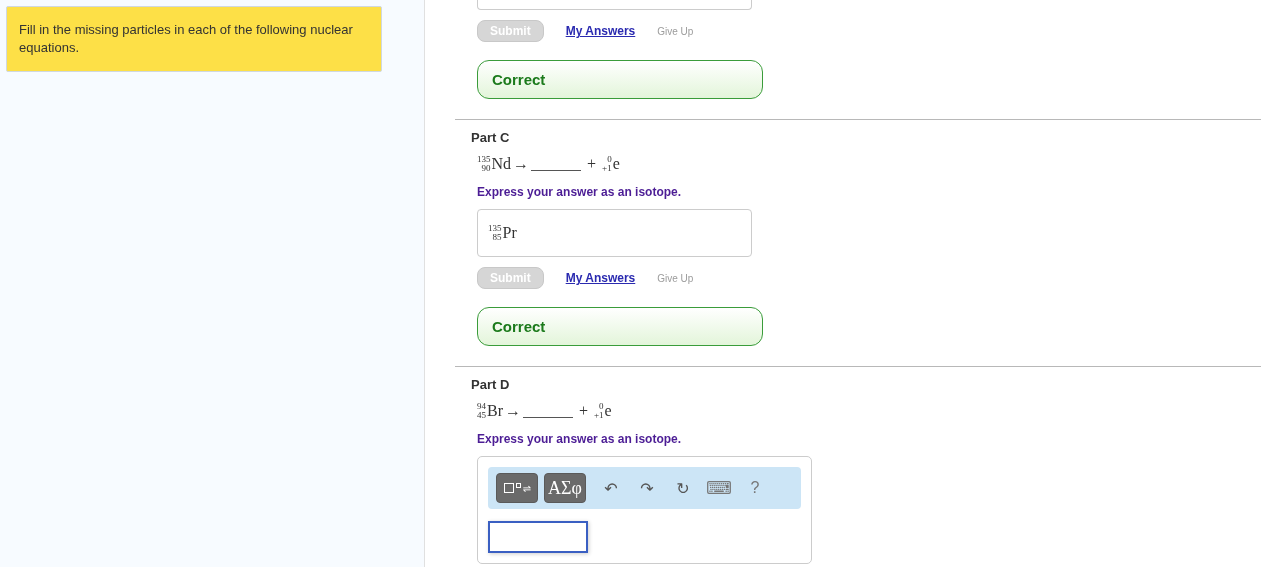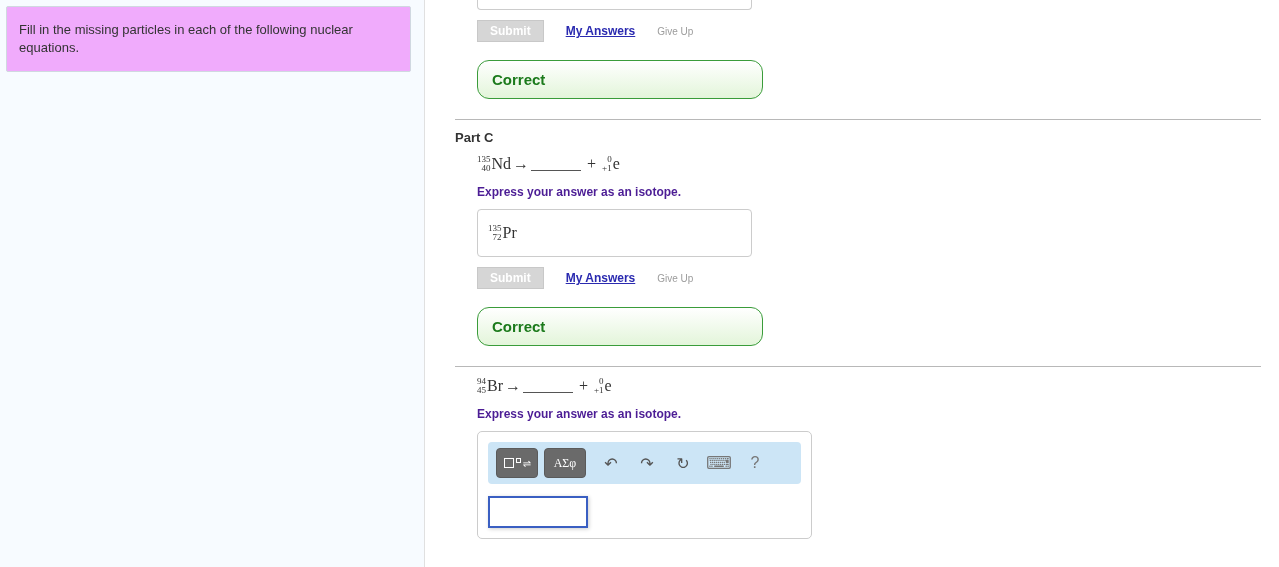--- a/index.html
+++ b/index.html
@@ -17,39 +17,39 @@
     min-height: 567px;
   }
   .left-col {
     width: 425px;
     background: #f7fbff;
     padding: 6px;
     border-right: 1px solid #e0e0e0;
   }
   .instructions-box {
     border: 1px solid #d0d8e0;
-    background: #f0abfc;
+    background: #fde047;
     padding: 14px 12px;
     border-radius: 2px;
     color: #333;
     line-height: 1.4;
-    width: 405px;
+    width: 376px;
   }
   .right-col {
     flex: 1;
     padding: 0 18px 20px 30px;
   }
   .part {
     margin-top: 0;
   }
   .part + .part { margin-top: 10px; }
   .part-title {
     font-weight: bold;
     font-size: 13px;
-    margin: 8px 0 10px 0;
+    margin: 8px 0 10px 16px;
     color: #333;
   }
   .part-body {
     padding-left: 22px;
   }
   .equation {
     font-family: "Times New Roman", Times, serif;
     font-size: 16px;
     color: #333;
     margin-bottom: 12px;
@@ -98,21 +98,21 @@
     align-items:center;
     gap: 22px;
     margin-top: 10px;
   }
   .btn-submit {
     background: #d6d6d6;
     color: #fff;
     font-weight: bold;
     font-size: 12px;
     border: 1px solid #c8c8c8;
-    border-radius: 0;
+    border-radius: 8px;
     padding: 3px 12px;
     cursor: default;
   }
   .link-myanswers {
     color: #2a2ab0;
     font-weight: bold;
     font-size: 12px;
     text-decoration: underline;
     cursor: pointer;
   }
@@ -159,21 +159,21 @@
     background: #6a6a6a;
     color: #fff;
     border-radius: 4px;
     display:flex;
     align-items:center;
     justify-content:center;
     font-size: 12px;
     cursor:pointer;
     border:1px solid #5a5a5a;
   }
-  .tb-btn.sym { font-family: "Times New Roman", serif; font-size:12px; }
+  .tb-btn.sym { font-family: "Times New Roman", serif; font-size:18px; }
   .tb-icon {
     width: 22px;
     height: 22px;
     display:flex;
     align-items:center;
     justify-content:center;
     color:#555;
     font-size:16px;
     cursor:pointer;
   }
@@ -235,58 +235,59 @@
       <hr class="sep">
     </div>
 
     <div class="part">
       <div class="part-title">Part C</div>
       <div class="part-body">
         <div class="equation">
           <span class="nuclide">
             <span class="nucnums">
               <span class="top">135</span>
-              <span class="bot">40</span>
+              <span class="bot">90</span>
             </span>
             <span class="symb">Nd</span>
           </span>
           <span>→</span>
           <span class="blank"></span>
           <span style="margin:0 4px;">+</span>
           <span class="nuclide">
             <span class="nucnums">
               <span class="top">0</span>
               <span class="bot">+1</span>
             </span>
             <span class="symb">e</span>
           </span>
         </div>
         <div class="instr-line">Express your answer as an isotope.</div>
         <div class="answer-box">
           <span class="nuclide">
             <span class="nucnums">
               <span class="top">135</span>
-              <span class="bot">72</span>
+              <span class="bot">85</span>
             </span>
             <span class="symb">Pr</span>
           </span>
         </div>
         <div class="action-row">
           <button class="btn-submit">Submit</button>
           <span class="link-myanswers">My Answers</span>
           <span class="link-giveup">Give Up</span>
         </div>
         <div class="correct-banner">
           <span>Correct</span>
         </div>
       </div>
       <hr class="sep">
     </div>
 
     <div class="part">
+      <div class="part-title">Part D</div>
       <div class="part-body">
         <div class="equation">
           <span class="nuclide">
             <span class="nucnums">
               <span class="top">94</span>
               <span class="bot">45</span>
             </span>
             <span class="symb">Br</span>
           </span>
           <span>→</span>

